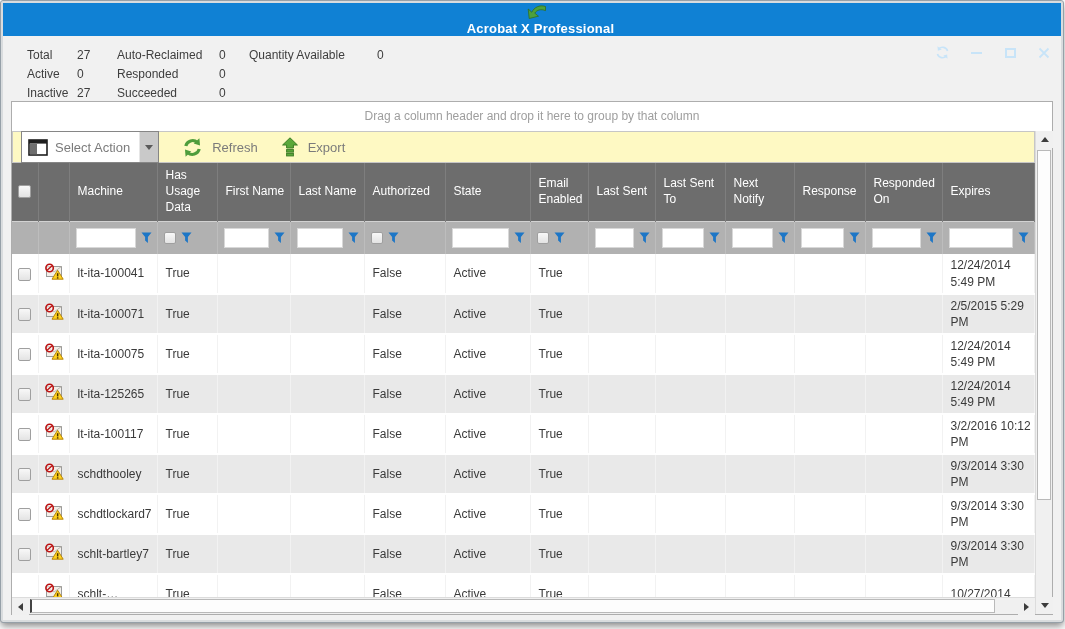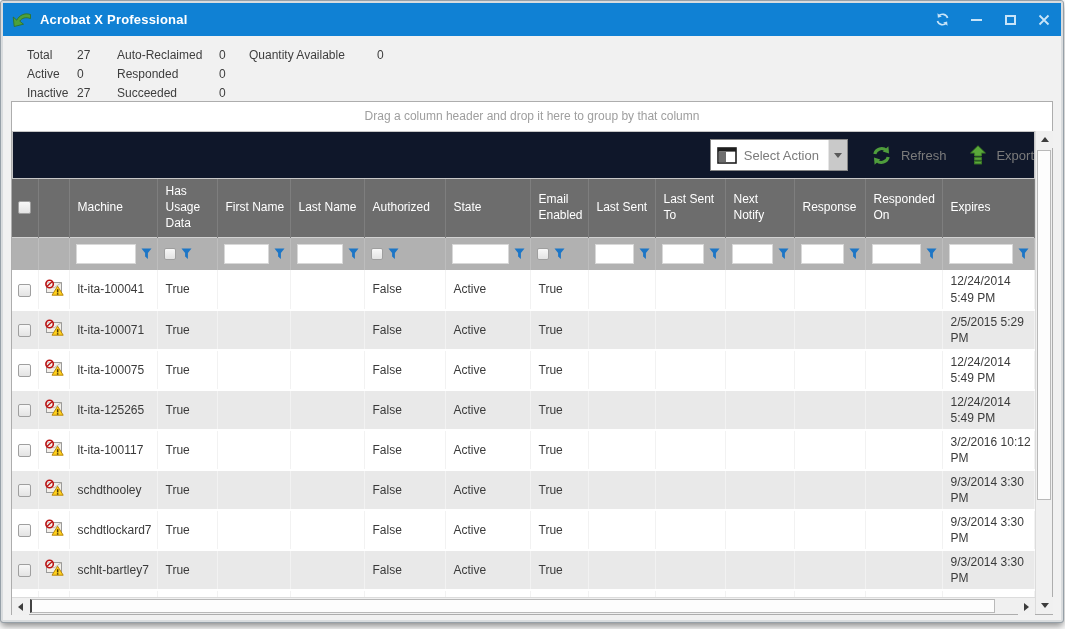--- a/index.html
+++ b/index.html
@@ -3,21 +3,21 @@
 <meta charset="utf-8">
 <style>
   * { box-sizing: border-box; }
   html,body { margin:0; padding:0; width:1065px; height:629px; background:#fbfbfb;
               font-family:"Liberation Sans", sans-serif; overflow:hidden; }
   .window { position:absolute; left:1px; top:1px; width:1062px; height:621px;
             background:#f1f1f1; border:2px solid #d9dcde; outline:1px solid #96a0a8;
             box-shadow:0 4px 7px rgba(0,0,0,0.45); border-radius:2px; overflow:hidden; }
 
   
-  .titlebar { height:33px; background:#1081d4; display:flex; align-items:center; padding:0 0 0 9px; }
+  .titlebar { height:33px; background:#1081d4; display:flex; align-items:center; padding:0 0 0 9px;flex-direction:column; }
   .app-icon { width:20px; height:18px; flex:none; }
   .title { color:#fff; font-size:13px; font-weight:bold; margin-left:8px; letter-spacing:.2px; }
   .win-controls { margin-left:auto; display:flex; align-items:center; height:100%; }
   .win-btn { width:34px; height:33px; display:flex; align-items:center; justify-content:center; cursor:default; }
   .glyph-min { width:11px; height:2px; background:#c8e4f8; }
   .glyph-max { width:11px; height:10px; border:2px solid #c8e4f8; }
 
   
   .stats { padding:9px 4px 0 24px; height:64px; }
   .stat-row { display:flex; height:19px; align-items:center; font-size:12px; color:#3e3e3e; }
@@ -26,22 +26,22 @@
 
   
   .content { position:absolute; left:8px; right:8px; top:98px; bottom:5px;
              background:#fff; border:1px solid #adadad; display:flex; flex-direction:column; }
   .group-bar { height:29px; line-height:29px; text-align:center; color:#9e9e9e; font-size:12px;
                background:#fff; flex:none; }
   .main { flex:1; display:flex; min-height:0; }
   .grid-col { flex:1; display:flex; flex-direction:column; min-width:0; }
 
   
-  .toolbar { height:48px; flex:none; background:#0f172a; border:1px solid #c6c6c6;
-             display:flex; align-items:center; padding-left:8px;justify-content:flex-end; }
+  .toolbar { height:32px; flex:none; background:#fef9c3; border:1px solid #c6c6c6;
+             display:flex; align-items:center; padding-left:8px; }
   .select-action { display:flex; align-items:stretch; height:32px; background:#fff;
                    border:1px solid #868686; cursor:default; }
   .sa-body { display:flex; align-items:center; padding:0 9px 0 6px; gap:7px; }
   .sa-label { color:#7b7b7b; font-size:13px; }
   .sa-arrow { width:19px; background:#c9c9c9; border-left:1px solid #e6e6e6; display:flex;
               align-items:center; justify-content:center; }
   .tri-down { width:0; height:0; border-left:4px solid transparent; border-right:4px solid transparent;
               border-top:5px solid #5a5a5a; }
   .tool-btn { display:flex; align-items:center; gap:8px; margin-left:22px; color:#7b7b7b;
               font-size:13px; cursor:default; }

